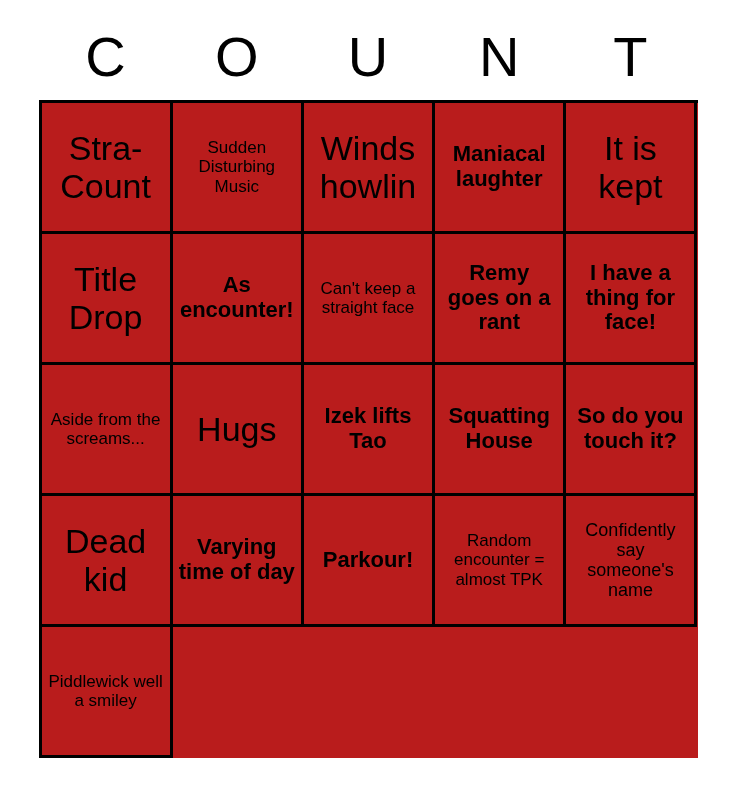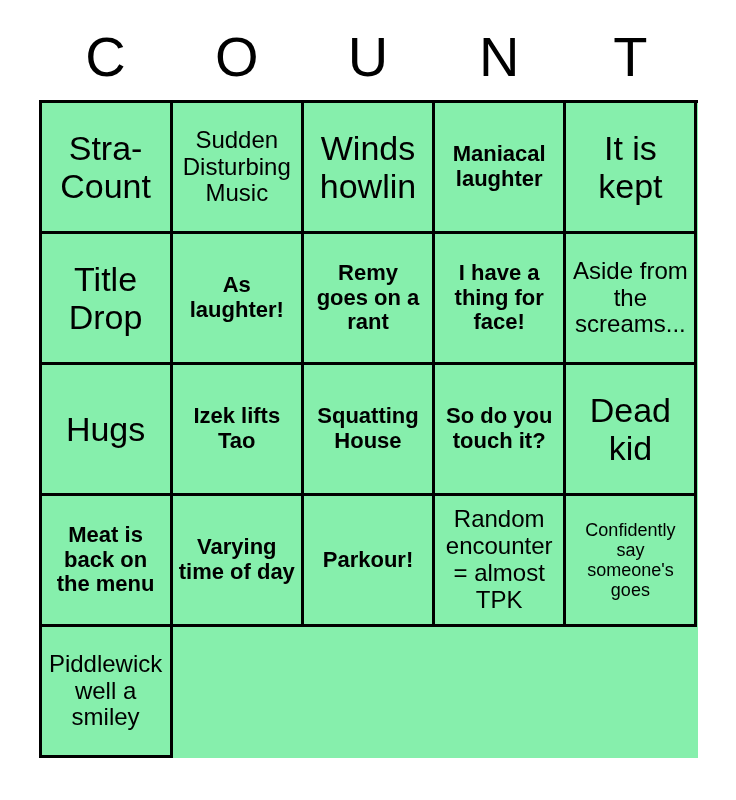--- a/index.html
+++ b/index.html
@@ -40,21 +40,21 @@
     font-family: "Liberation Sans", sans-serif;
   }
   .grid {
     width: 656px;
     margin-top: 12px;
     border-top: 3px solid #000;
     border-left: 3px solid #000;
     display: grid;
     grid-template-columns: repeat(5, 1fr);
     grid-template-rows: repeat(5, 131px);
-    background: #86efac;
+    background: #b91c1c;
   }
   .cell {
     border-right: 3px solid #000;
     border-bottom: 3px solid #000;
     box-sizing: border-box;
     display: flex;
     align-items: center;
     justify-content: center;
     text-align: center;
     padding: 4px 6px;
@@ -64,21 +64,21 @@
     display: block;
     width: 100%;
     line-height: 1.12;
     word-wrap: break-word;
     hyphens: auto;
   }
   
   .fs-xl span { font-size: 34px; }
   .fs-lg span { font-size: 31px; }
   .fs-md span { font-size: 22px; font-weight: bold; }
-  .fs-sm span { font-size: 24px; }
+  .fs-sm span { font-size: 17px; }
   .fs-xs span { font-size: 18px; }
 </style>
 </head>
 <body>
 
 <div class="bingo-wrap">
 
   <div class="header-row">
     <div class="header-letter">C</div>
     <div class="header-letter">O</div>
@@ -101,21 +101,24 @@
         <span>Maniacal laughter</span>
       </div>
 
     <div class="cell fs-xl">
         <span>It is kept</span>
       </div>
     <div class="cell fs-xl">
         <span>Title Drop</span>
       </div>
     <div class="cell fs-md">
-        <span>As laughter!</span>
+        <span>As encounter!</span>
+      </div>
+    <div class="cell fs-sm">
+        <span>Can't keep a straight face</span>
       </div>
 
     <div class="cell fs-md">
         <span>Remy goes on a rant</span>
       </div>
     <div class="cell fs-md">
         <span>I have a thing for face!</span>
       </div>
     <div class="cell fs-sm">
         <span>Aside from the screams...</span>
@@ -129,34 +132,31 @@
       </div>
     <div class="cell fs-md">
         <span>Squatting House</span>
       </div>
     <div class="cell fs-md">
         <span>So do you touch it?</span>
       </div>
     <div class="cell fs-xl">
         <span>Dead kid</span>
       </div>
-    <div class="cell fs-md">
-        <span>Meat is back on the menu</span>
-      </div>
 
     <div class="cell fs-md">
         <span>Varying time of day</span>
       </div>
     <div class="cell fs-md">
         <span>Parkour!</span>
       </div>
     <div class="cell fs-sm">
         <span>Random encounter = almost TPK</span>
       </div>
     <div class="cell fs-xs">
-        <span>Confidently say someone's goes</span>
+        <span>Confidently say someone's name</span>
       </div>
     <div class="cell fs-sm">
         <span>Piddlewick well a smiley</span>
       </div>
   </div>
 
 </div>
 
 </body></html>

